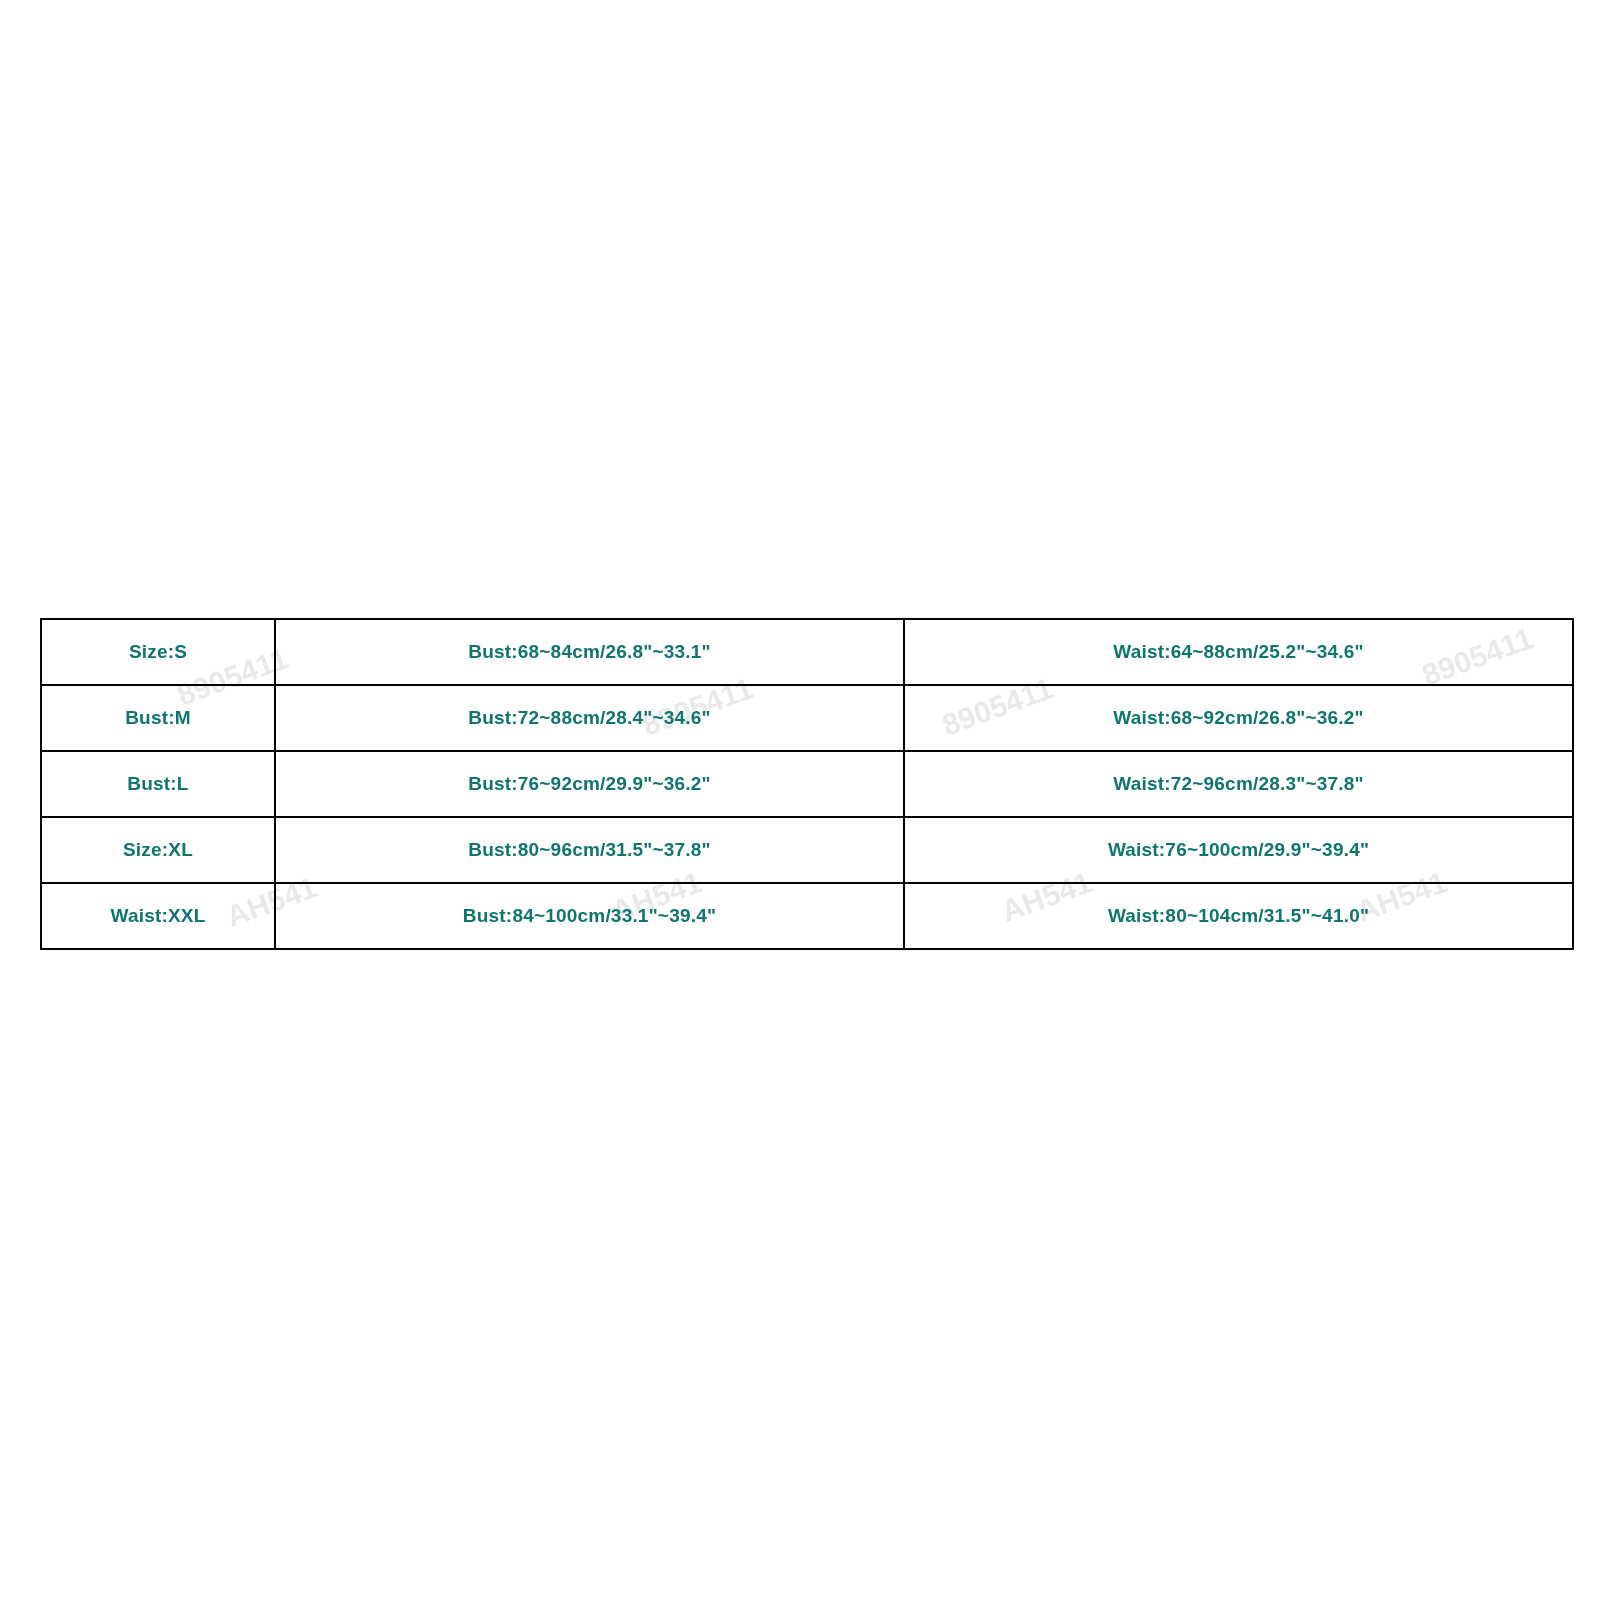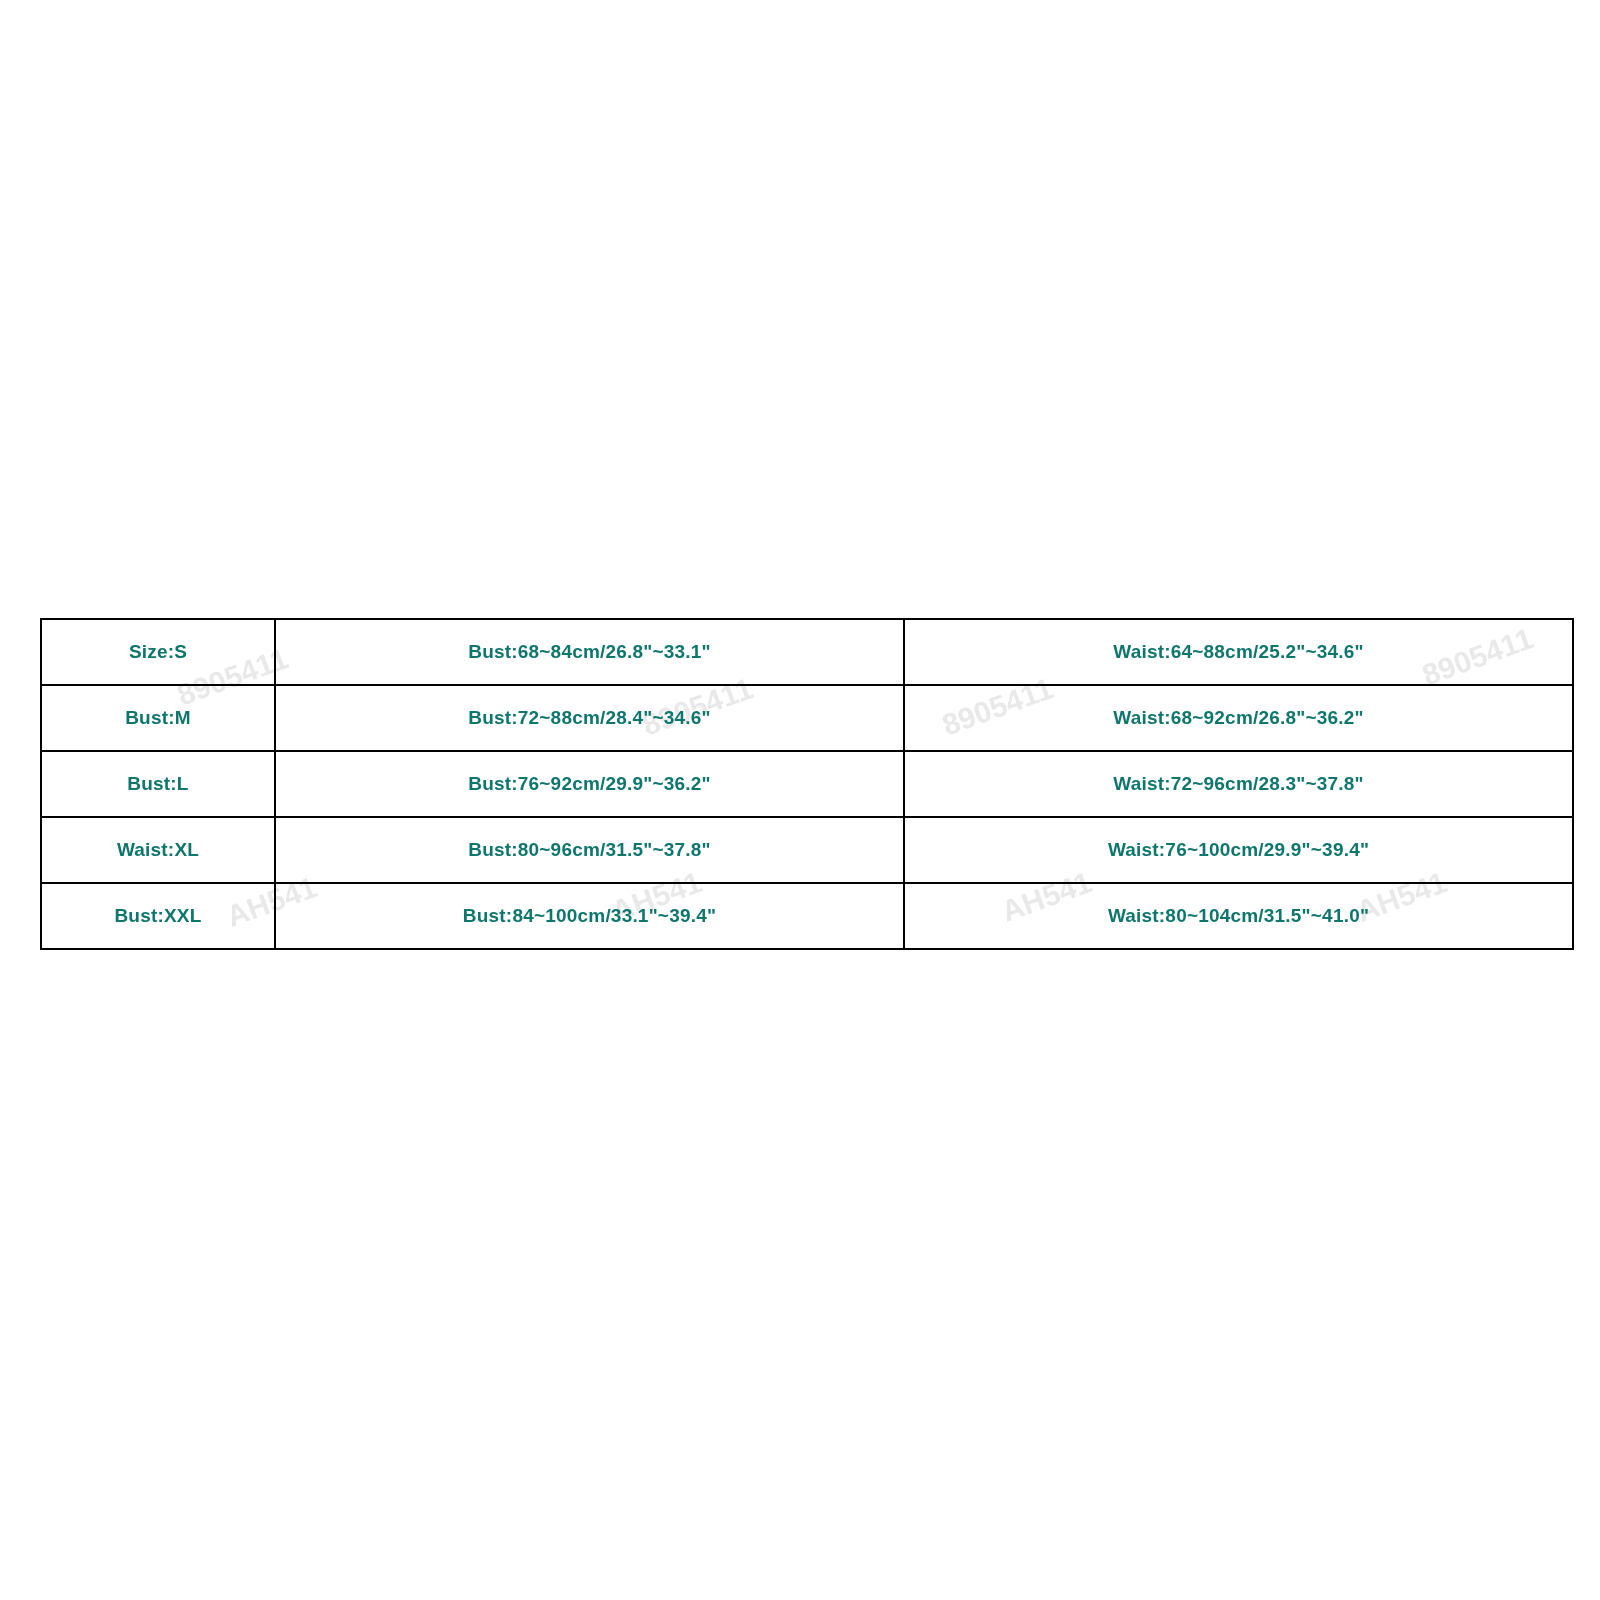--- a/index.html
+++ b/index.html
@@ -89,24 +89,24 @@
         <td class="col-size">Bust:M</td>
         <td class="col-bust">Bust:72~88cm/28.4"~34.6"</td>
         <td class="col-waist">Waist:68~92cm/26.8"~36.2"</td>
       </tr>
       <tr>
         <td class="col-size">Bust:L</td>
         <td class="col-bust">Bust:76~92cm/29.9"~36.2"</td>
         <td class="col-waist">Waist:72~96cm/28.3"~37.8"</td>
       </tr>
       <tr>
-        <td class="col-size">Waist:XL</td>
+        <td class="col-size">Size:XL</td>
         <td class="col-bust">Bust:80~96cm/31.5"~37.8"</td>
         <td class="col-waist">Waist:76~100cm/29.9"~39.4"</td>
       </tr>
       <tr>
-        <td class="col-size">Bust:XXL</td>
+        <td class="col-size">Waist:XXL</td>
         <td class="col-bust">Bust:84~100cm/33.1"~39.4"</td>
         <td class="col-waist">Waist:80~104cm/31.5"~41.0"</td>
       </tr>
     </tbody>
   </table>
 </div>
 
 </body></html>

